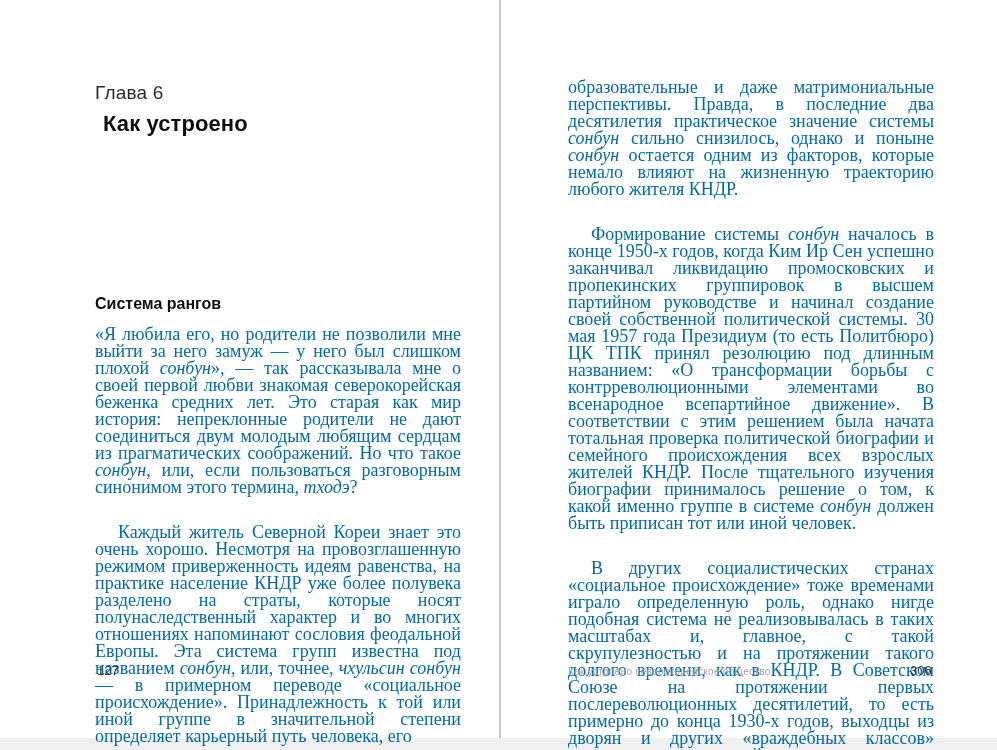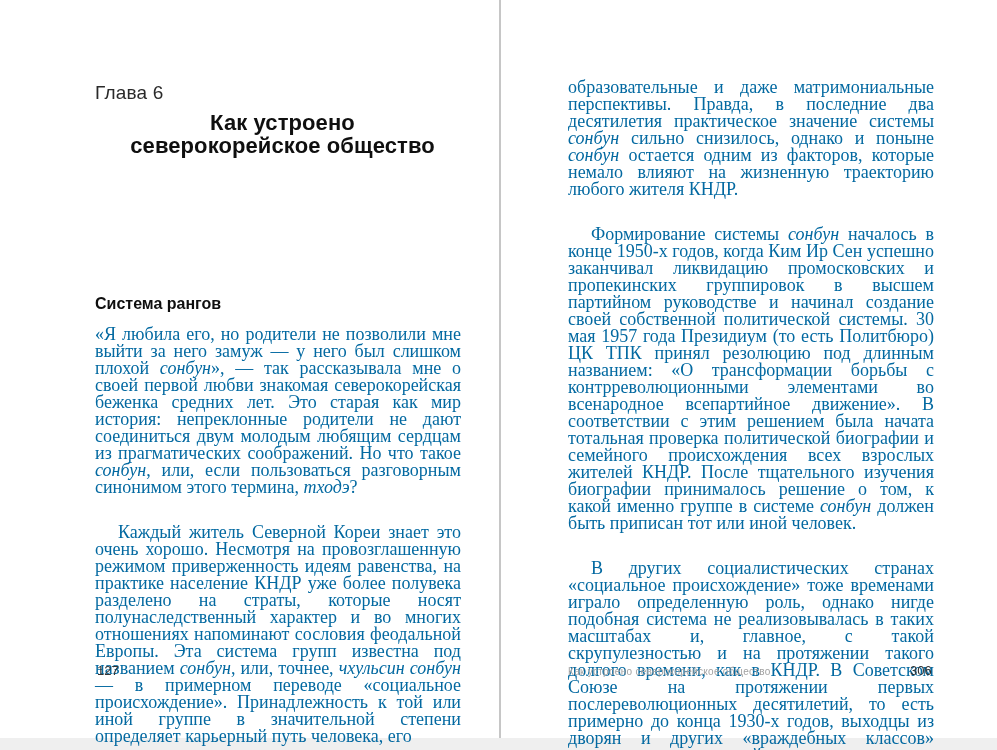--- a/index.html
+++ b/index.html
@@ -33,21 +33,21 @@
     font-family: "Liberation Sans", sans-serif;
   }
   .chapter-label {
     font-size: 19px; font-weight: 400;
     color: #2a2a2a; margin: 0 0 7px 0;
     letter-spacing: 0.2px;
   }
   .chapter-title {
     font-size: 22px; font-weight: 700;
     line-height: 23px; color: #0f0f0f;
-    margin: 1px; letter-spacing: 0.1px; text-align: center;
+    margin: 8px; letter-spacing: 0.1px;
   }
   .section-heading {
     position: absolute;
     left: 95px; top: 295px;
     font-family: "Liberation Sans", sans-serif;
     font-size: 16px; font-weight: 700;
     color: #0f0f0f; margin: 0;
   }
   .body-col {
     position: absolute;
@@ -80,21 +80,21 @@
 <body>
 
 <div class="spread">
 
   <div class="gutter-line"></div>
   <div class="bottom-strip"></div>
 
   <div>
     <div class="chapter-block">
       <div class="chapter-label">Глава 6</div>
-      <h1 class="chapter-title"><span>Как устроено</span><br><span>северокорейское общество</span></h1>
+      <h1 class="chapter-title"><span>Как устроено</span><br></h1>
     </div>
 
     <h2 class="section-heading">Система рангов</h2>
 
     <div class="body-col body-left">
         <p class="para">«Я любила его, но родители не позволили мне выйти за него замуж — у него был слишком плохой <i>сонбун</i>», — так рассказывала мне о своей первой любви знакомая северокорейская беженка средних лет. Это старая как мир история: непреклонные родители не дают соединиться двум молодым любящим сердцам из прагматических соображений. Но что такое <i>сонбун</i>, или, если пользоваться разговорным синонимом этого термина, <i>тходэ</i>?</p>
         <p class="para indent">Каждый житель Северной Кореи знает это очень хорошо. Несмотря на провозглашенную режимом приверженность идеям равенства, на практике население КНДР уже более полувека разделено на страты, которые носят полунаследственный характер и во многих отношениях напоминают сословия феодальной Европы. Эта система групп известна под названием <i>сонбун</i>, или, точнее, <i>чхульсин сонбун</i> — в примерном переводе «социальное происхождение». Принадлежность к той или иной группе в значительной степени определяет карьерный путь человека, его</p>
       </div>
 
     <div class="folio folio-left">127</div>

